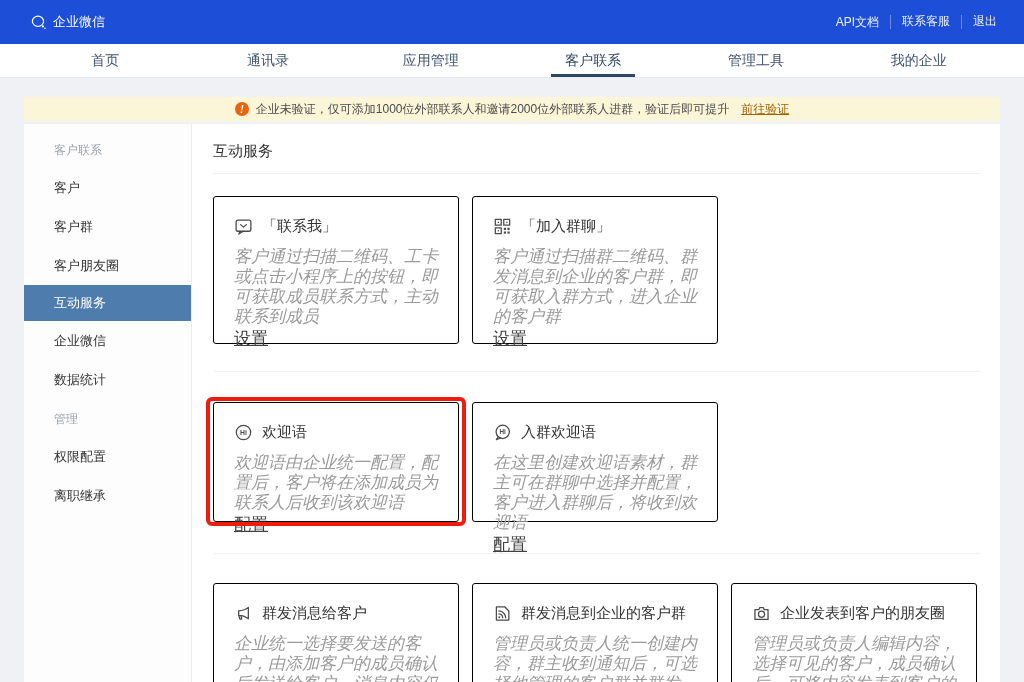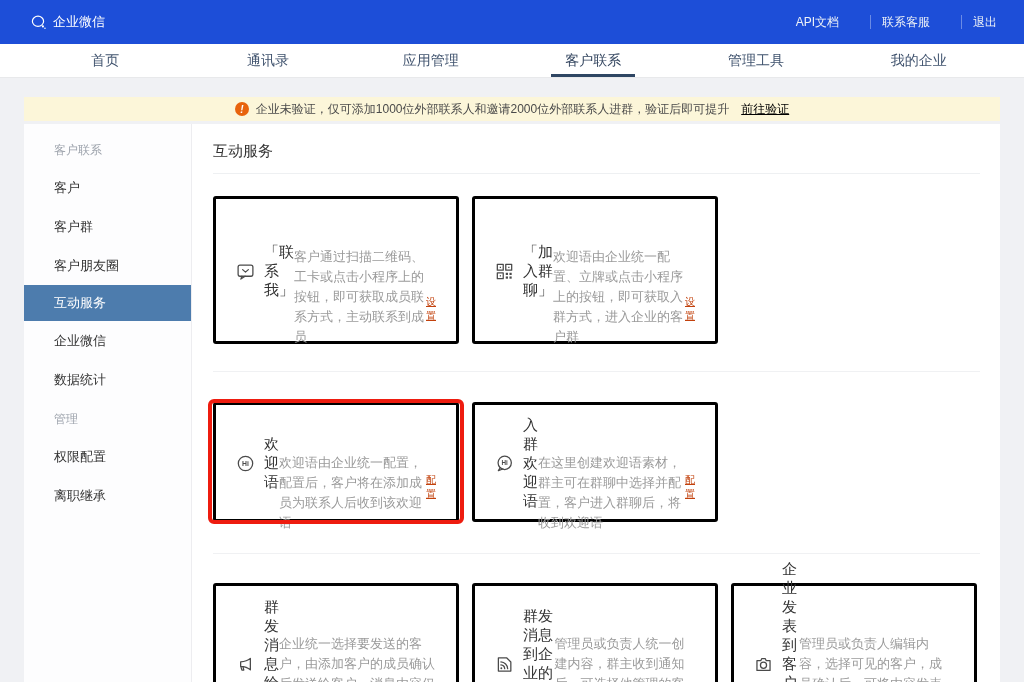--- a/index.html
+++ b/index.html
@@ -10,69 +10,69 @@
     font-family:"Liberation Sans","DejaVu Sans",sans-serif;
     -webkit-font-smoothing:antialiased;
   }
   
   .topbar { height:44px; background:#1d4ed8; display:flex; align-items:center;
     justify-content:space-between; padding:0 16px 0 30px; color:#fff; }
   .brand { display:flex; align-items:center; gap:6px; font-size:13px; cursor:pointer; }
   .logo-svg { width:17px; height:17px; display:block; }
   .logo-svg .s { stroke:#fff; fill:none; stroke-width:1.4; }
   .logo-svg .d { fill:#fff; stroke:none; }
-  .topbar-links { display:flex; align-items:center; font-size:12px;gap:20px; }
+  .topbar-links { display:flex; align-items:center; font-size:12px; }
   .top-link { color:#eef2f7; text-decoration:none; padding:0 11px; cursor:pointer; line-height:14px; }
-  .top-link + .top-link { border-left:1px solid rgba(255,255,255,.35); }
+  .top-link + .top-link { border-left:1px solid rgba(255,255,255,.35);font-family:Liberation Mono, monospace; }
   
   .navbar { height:34px; background:#fff; border-bottom:1px solid #e8e9eb;
     display:flex; padding:0 24px; }
   .nav-item { flex:1; display:flex; align-items:center; justify-content:center;
     font-size:14px; color:#40536e; position:relative; cursor:pointer; }
   .nav-item.active { color:#33455f; }
   .nav-item.active::after { content:""; position:absolute; bottom:0; left:50%;
     transform:translateX(-50%); width:84px; height:3px; background:#2f4663; }
   
   .page { margin:19px 24px 0; }
   .notice { height:24px; background:#fcf6d9; display:flex; align-items:center;
     justify-content:center; font-size:12px; color:#4a4a4a; }
   .warn { width:14px; height:14px; border-radius:50%; background:#e8630c; color:#fff;
     font-size:10px; font-weight:bold; font-style:italic; display:inline-flex;
     align-items:center; justify-content:center; margin-right:7px; flex:none; }
-  .notice-link { color:#000000; text-decoration:underline; margin-left:12px; cursor:pointer; }
+  .notice-link { color:#a16207; text-decoration:underline; margin-left:12px; cursor:pointer; }
   .content { display:flex; background:#fff; height:572px; margin-top:3px; overflow:hidden; }
   
   .sidebar { width:168px; flex:none; background:#fdfdfe; border-right:1px solid #ededf0; padding-top:6px; }
   .side-header { height:38px; line-height:40px; padding-left:30px; font-size:12px; color:#9da3ac; }
   .side-item { height:39px; line-height:39px; padding-left:30px; font-size:13px; color:#333; cursor:pointer; }
   .side-item.active { background:#4d7cad; color:#fff; height:36px; line-height:36px; }
   
   .main { flex:1; padding:0 20px 0 21px; overflow:hidden; }
   .page-title { font-size:15px; font-weight:400; color:#333; margin:18px 0 0;
     padding-bottom:12px; border-bottom:1px solid #eef0f2; }
   .section { }
   .cards { display:flex; gap:13px; }
   .sec0 .cards { margin-top:22px; }
   .sec0 { padding-bottom:27px; }
   .sec1 { border-top:1px solid #f0f1f3; padding:30px 0 31px; }
   .sec2 { border-top:1px solid #f0f1f3; padding-top:29px; }
-  .card { width:246px; background:#fff; border:3px solid #000000; border-radius:3px;
-    padding:20px 20px 18px; display:flex; position:relative; }
+  .card { width:246px; background:#fff; border:1px solid #000000; border-radius:3px;
+    padding:20px 20px 18px; display:flex; flex-direction:column; position:relative; }
   .sec0 .card { height:148px; }
   .sec1 .card { height:120px; }
   .sec2 .card { height:160px; }
   .card-head { display:flex; align-items:center; gap:9px; }
   .card-title { font-size:15px; color:#333; }
   .card-icon { display:inline-flex; flex:none; }
   .ic { width:19px; height:19px; display:block; }
   .ic .s { stroke:#4a4a4a; stroke-width:1.2; fill:none; stroke-linejoin:round; stroke-linecap:round; }
   .ic .f { fill:#4a4a4a; stroke:none; }
   .ic text { font-family:"Liberation Sans",sans-serif; font-weight:bold; fill:#4a4a4a; }
-  .card-desc { margin-top:28px; font-size:13px; color:#9a9a9a; line-height:20px; }
-  .card-link { margin-top:auto; align-self:flex-start; font-size:10px; color:#c2410c;
+  .card-desc { margin-top:11px; font-size:17px; color:#9a9a9a; line-height:20px;font-style:italic; }
+  .card-link { margin-top:auto; align-self:flex-start; font-size:17px; color:#404040;
     text-decoration:underline; cursor:pointer; }
   .highlight { position:absolute; left:-8px; right:-8px; top:-6px; bottom:-5px;
     border:4px solid #ee1c0f; border-radius:6px; pointer-events:none; }
 </style>
 </head>
 <body>
 
 <div class="topbar">
   <div class="brand">
     <span class="card-icon">
@@ -149,21 +149,21 @@
                       <rect class="f" x="12.5" y="4.5" width="1.2" height="1.2"></rect>
                       <rect class="f" x="4.5" y="12.5" width="1.2" height="1.2"></rect>
                       <rect class="f" x="10.2" y="10.2" width="2.1" height="2.1"></rect>
                       <rect class="f" x="13.7" y="10.2" width="2.1" height="2.1"></rect>
                       <rect class="f" x="10.2" y="13.7" width="2.1" height="2.1"></rect>
                       <rect class="f" x="13.7" y="13.7" width="2.1" height="2.1"></rect>
                     </svg>
                   </span>
                   <span class="card-title">「加入群聊」</span>
                 </div>
-                <div class="card-desc">欢迎语由企业统一配置、立牌或点击小程序上的按钮，即可获取入群方式，进入企业的客户群</div>
+                <div class="card-desc">客户通过扫描群二维码、群发消息到企业的客户群，即可获取入群方式，进入企业的客户群</div>
                 <a class="card-link">设置</a>
               </div>
             </div>
           </div>
           <div class="section sec1">
             <div class="cards">
               <div class="card">
                 <div class="highlight"></div>
                 <div class="card-head">
                   <span class="card-icon">

